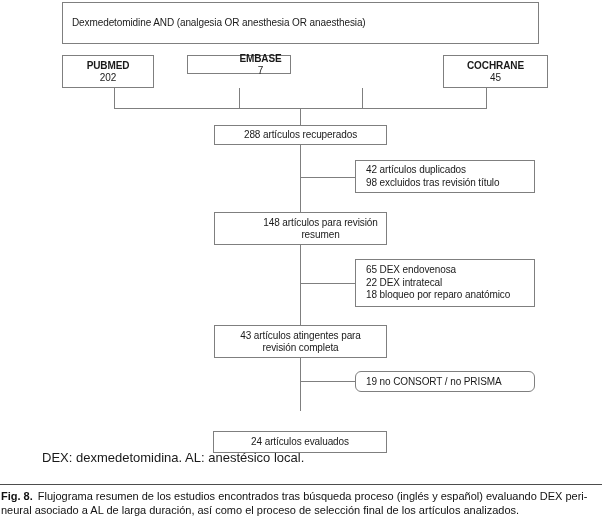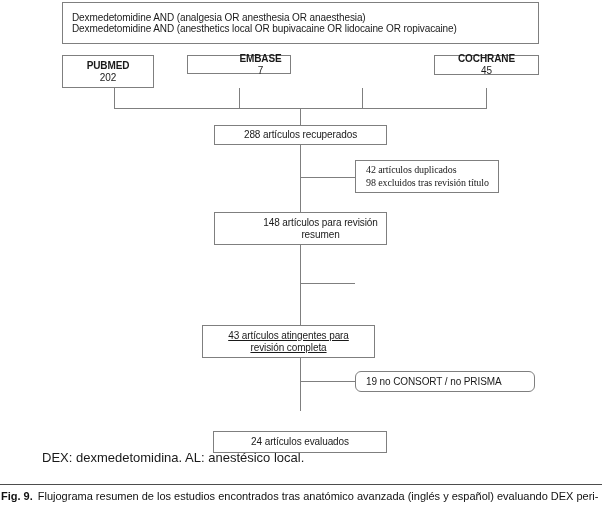--- a/index.html
+++ b/index.html
@@ -91,82 +91,87 @@
     margin-right: 5px;
   }
 </style>
 </head>
 <body>
 
 <div id="page">
 
   <div class="box search-box" style="left:62px; top:2px; width:477px; height:42px;">
     <div>Dexmedetomidine AND (analgesia OR anesthesia OR anaesthesia)</div>
-    <div>Dexmedetomidine AND (anesthetics local OR bupivacaine OR lidocaine OR ropivacaine)</div>
   </div>
 
   <div class="box db-box" style="left:62px; top:55px; width:92px; height:33px;">
     <div class="db-name">PUBMED</div>
     <div>202</div>
   </div>
   <div class="box db-box" style="left:187px; top:55px; width:104px; height:19px;padding-left:43px;">
     <div class="db-name">EMBASE</div>
     <div>7</div>
   </div>
-  <div class="box db-box" style="left:434px; top:55px; width:105px; height:20px;">
+  <div class="box db-box" style="left:443px; top:55px; width:105px; height:33px;">
     <div class="db-name">COCHRANE</div>
     <div>45</div>
   </div>
 
   <div class="line" style="left:114px; top:88px; width:1px; height:20px;"></div>
   <div class="line" style="left:239px; top:88px; width:1px; height:20px;"></div>
   <div class="line" style="left:362px; top:88px; width:1px; height:20px;"></div>
   <div class="line" style="left:486px; top:88px; width:1px; height:20px;"></div>
 
   <div class="line" style="left:114px; top:108px; width:373px; height:1px;"></div>
 
   <div class="line" style="left:300px; top:108px; width:1px; height:17px;"></div>
 
   <div class="box center" style="left:214px; top:125px; width:173px; height:20px;">
     <div class="pre">288 artículos recuperados</div>
   </div>
 
   <div class="line" style="left:300px; top:145px; width:1px; height:67px;"></div>
   <div class="line" style="left:300px; top:177px; width:55px; height:1px;"></div>
 
-  <div class="box leftalign" style="left:355px; top:160px; width:144px; height:33px; line-height:12.5px;font-family:Liberation Serif, serif;">
+  <div class="box leftalign" style="left:355px; top:160px; width:180px; height:33px; line-height:12.5px;">
     <div class="pre">42 artículos duplicados
 98 excluidos tras revisión título</div>
   </div>
 
   <div class="box center" style="left:214px; top:212px; width:173px; height:33px;padding-left:40px;">
     <div class="pre">148 artículos para revisión
 resumen</div>
   </div>
 
   <div class="line" style="left:300px; top:245px; width:1px; height:80px;"></div>
   <div class="line" style="left:300px; top:283px; width:55px; height:1px;"></div>
 
+  <div class="box leftalign" style="left:355px; top:259px; width:180px; height:48px; line-height:12.5px;">
+    <div class="pre">65 DEX endovenosa
+22 DEX intratecal
+18 bloqueo por reparo anatómico</div>
+  </div>
 
-  <div class="box center" style="left:202px; top:325px; width:173px; height:33px;text-decoration:underline;">
+  <div class="box center" style="left:214px; top:325px; width:173px; height:33px;">
     <div class="pre">43 artículos atingentes para
 revisión completa</div>
   </div>
 
   <div class="line" style="left:300px; top:358px; width:1px; height:53px;"></div>
   <div class="line" style="left:300px; top:381px; width:55px; height:1px;"></div>
 
   <div class="box leftalign" style="left:355px; top:371px; width:180px; height:21px;border-radius:6px;">
     <div class="pre">19 no CONSORT / no PRISMA</div>
   </div>
 
   <div class="box center" style="left:213px; top:411px; width:174px; height:22px;margin-top:20px;">
     <div class="pre">24 artículos evaluados</div>
   </div>
 
   <div class="footnote">DEX: dexmedetomidina. AL: anestésico local.</div>
 
   <div class="caption-rule"></div>
   <div class="caption">
-    <div><span class="fig-label">Fig. 9.</span><span>Flujograma resumen de los estudios encontrados tras anatómico avanzada (inglés y español) evaluando DEX peri-</span></div>
+    <div><span class="fig-label">Fig. 8.</span><span>Flujograma resumen de los estudios encontrados tras búsqueda proceso (inglés y español) evaluando DEX peri-</span></div>
+    <div><span>neural asociado a AL de larga duración, así como el proceso de selección final de los artículos analizados.</span></div>
   </div>
 
 </div>
 
 </body></html>

